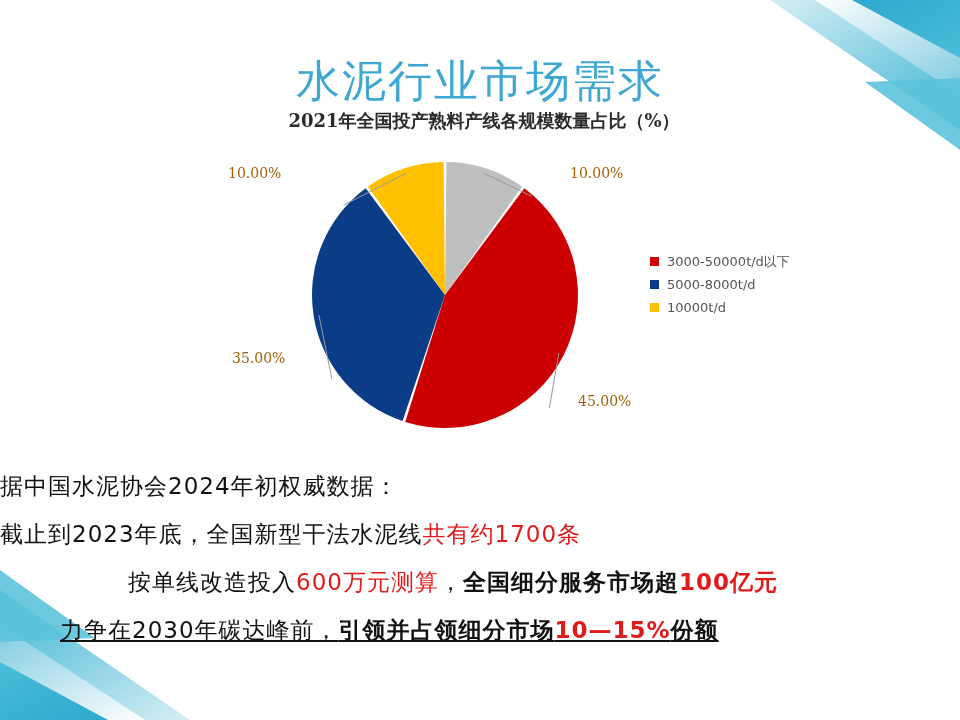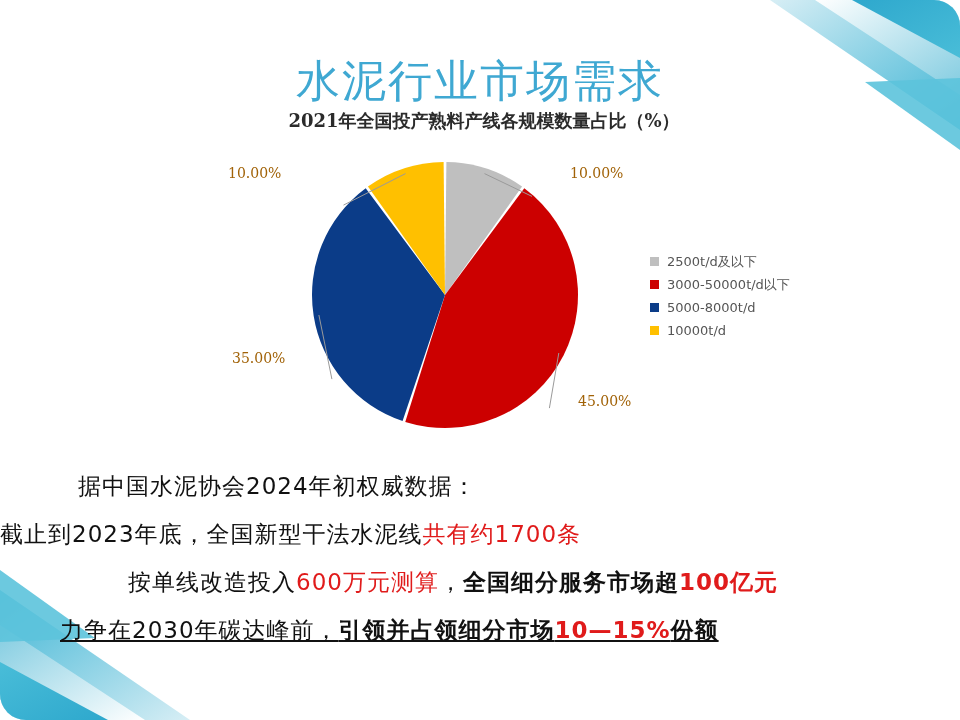--- a/index.html
+++ b/index.html
@@ -7,21 +7,20 @@
     padding: 0;
     background: #ffffff;
   }
   #slide {
     position: relative;
     width: 960px;
     height: 720px;
     background: #ffffff;
     overflow: hidden;
     font-family: "Liberation Sans", "DejaVu Sans", sans-serif;
-    border-radius: 26px;
   }
 
   
   .corner-svg {
     position: absolute;
     pointer-events: none;
   }
   #corner-tr { top: 0; right: 0; }
   #corner-bl { bottom: 0; left: 0; }
 
@@ -114,21 +113,21 @@
     width: 960px;
   }
   .body-line {
     font-family: "DejaVu Sans", "Liberation Sans", sans-serif;
     font-size: 23px;
     line-height: 48px;
     color: #111111;
     white-space: nowrap;
     letter-spacing: 1px;
   }
-  #body-line-1 { padding-left: 78px; }
+  #body-line-1 { }
   #body-line-2 { }
   #body-line-3 { padding-left: 128px; }
   #body-line-4 { padding-left: 60px; text-decoration: underline; }
   .red   { color: #e01b1b; }
   .bold  { font-weight: 700; }
   .red.bold { color: #e01b1b; font-weight: 700; }
 </style>
 </head>
 <body>
 
@@ -200,24 +199,20 @@
       </svg>
     </div>
 
     <div class="pie-label" id="label-yellow">10.00%</div>
     <div class="pie-label" id="label-gray">10.00%</div>
     <div class="pie-label" id="label-red">45.00%</div>
     <div class="pie-label" id="label-blue">35.00%</div>
 
     <div id="legend">
       <div class="legend-row">
-        <span class="legend-swatch" style="background: rgb(191, 191, 191);"></span>
-        <span class="legend-text">2500t/d及以下</span>
-      </div>
-      <div class="legend-row">
         <span class="legend-swatch" style="background: rgb(204, 0, 0);"></span>
         <span class="legend-text">3000-50000t/d以下</span>
       </div>
       <div class="legend-row">
         <span class="legend-swatch" style="background: rgb(11, 60, 136);"></span>
         <span class="legend-text">5000-8000t/d</span>
       </div>
       <div class="legend-row">
         <span class="legend-swatch" style="background: rgb(255, 192, 0);"></span>
         <span class="legend-text">10000t/d</span>

